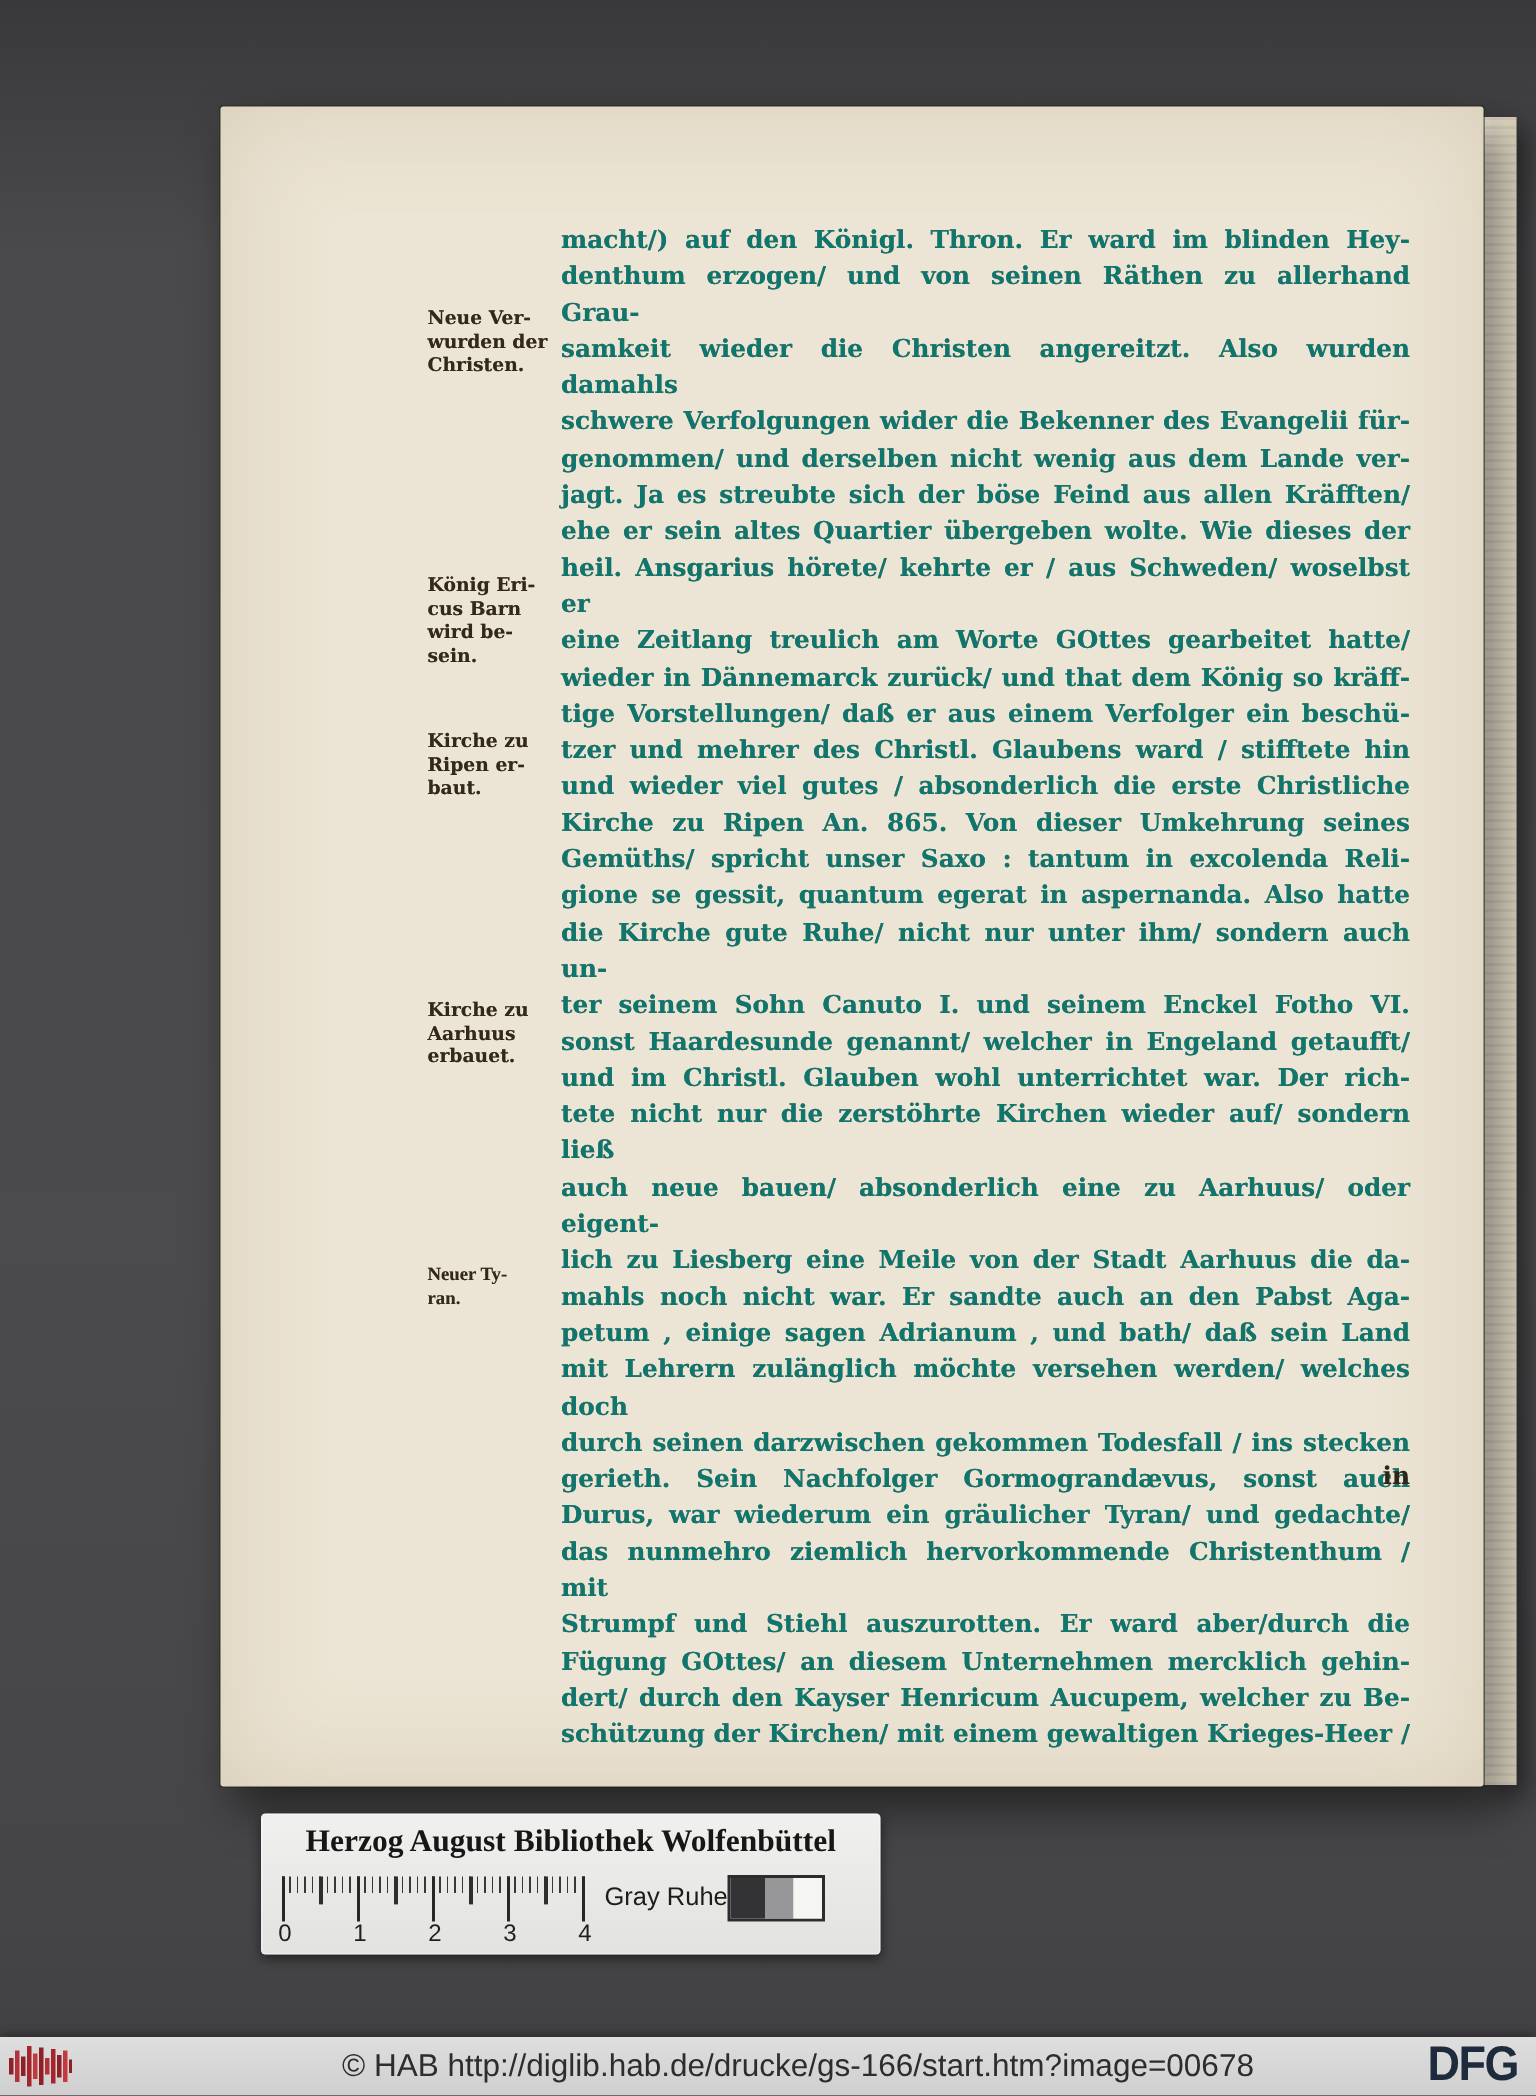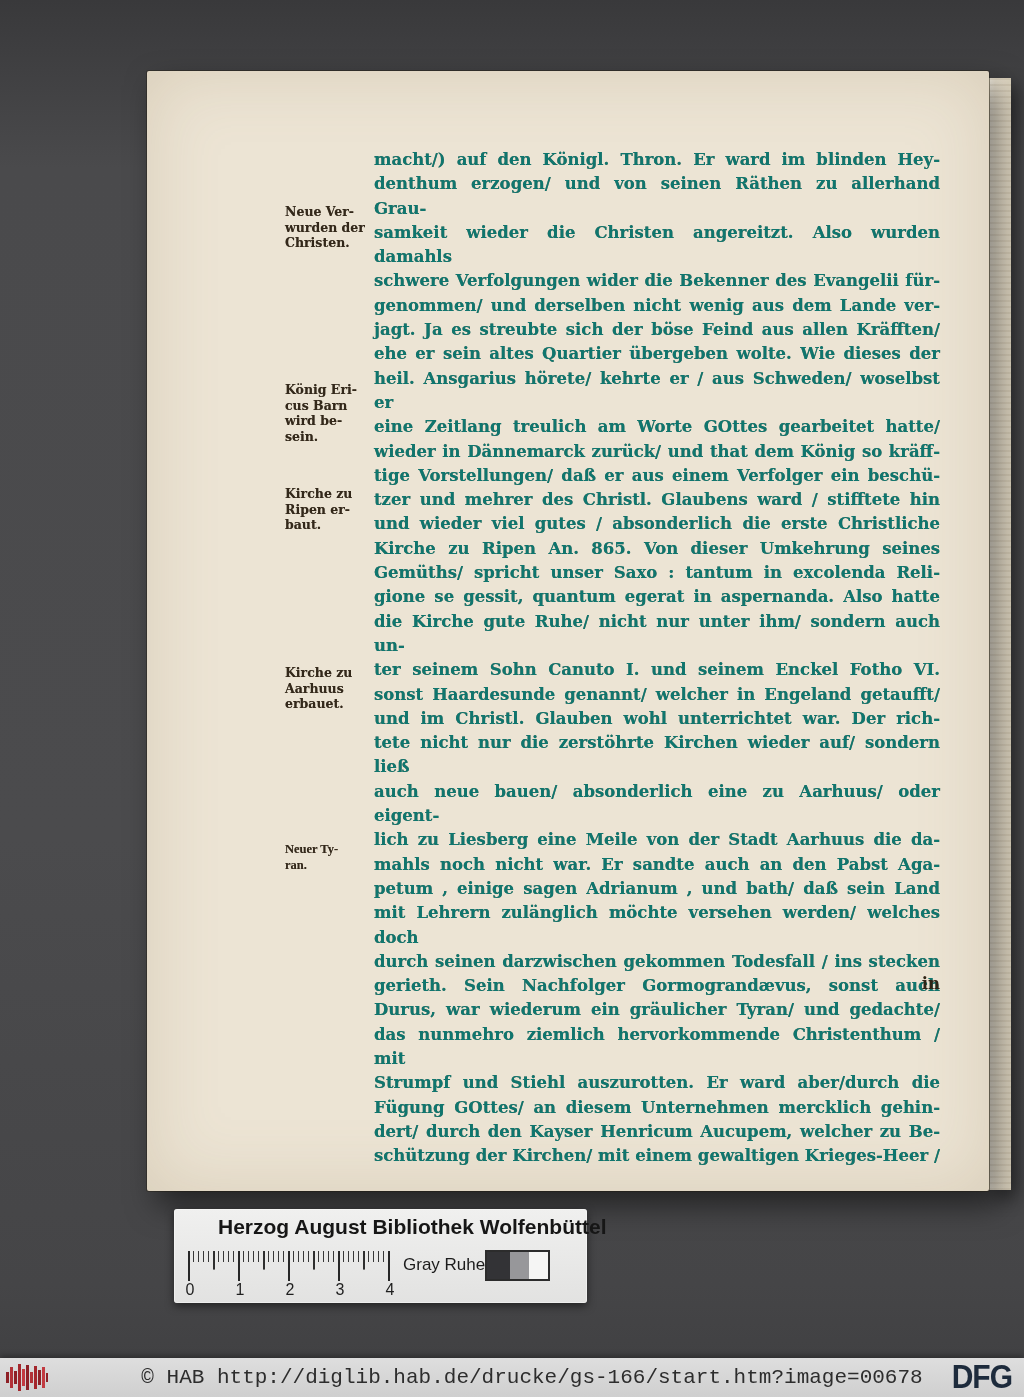--- a/index.html
+++ b/index.html
@@ -25,22 +25,22 @@
   .catchword{position:absolute;left:227px;top:903px;width:566px;text-align:right;
     font-weight:700;font-size:16.5px;color:#2f2416;}
   .margin-note{position:absolute;left:138px;width:86px;
     font-weight:700;font-size:12.5px;line-height:15.5px;color:#33281a;
     white-space:pre-line;text-shadow:0 0 .3px rgba(47,36,22,.5);}
   .mn1{top:133px;} .mn2{top:311px;} .mn3{top:415px;} .mn4{top:594px;} .mn5{top:771px;font-family:Liberation Serif, serif;}
   
   .cal-card{position:absolute;left:174px;top:1209px;width:413px;height:94px;
     background:linear-gradient(180deg,#f0f0ef,#e2e2e1);border-radius:3px;
     box-shadow:0 3px 8px rgba(0,0,0,.5), inset 0 0 0 1px rgba(255,255,255,.4);}
-  .cal-title{position:absolute;left:0;top:6px;width:100%;
-    font-family:Liberation Sans, sans-serif;font-weight:700;font-size:21px;color:#161616;margin-left:44px;}
+  .cal-title{position:absolute;left:0;top:6px;width:100%;text-align:center;
+    font-family:Liberation Serif, serif;font-weight:700;font-size:21px;color:#161616;}
   .ruler-ticks{position:absolute;left:14px;top:42px;width:203px;height:30px;
     background-image:
       repeating-linear-gradient(90deg,#272727 0 2px,rgba(0,0,0,0) 2px 50px),
       repeating-linear-gradient(90deg,#2e2e2e 0 2px,rgba(0,0,0,0) 2px 25px),
       repeating-linear-gradient(90deg,#383838 0 1px,rgba(0,0,0,0) 1px 5px);
     background-size:100% 100%,100% 62%,100% 38%;background-repeat:no-repeat;}
   .ruler-num{position:absolute;top:72px;width:14px;text-align:center;
     font-family:"Liberation Sans","DejaVu Sans",sans-serif;font-size:16px;color:#1f1f1f;}
   .gs-label{position:absolute;left:229px;top:46px;
     font-family:"Liberation Sans","DejaVu Sans",sans-serif;font-size:17px;color:#1c1c1c;}
@@ -48,21 +48,21 @@
     border:2px solid #2c2c2c;display:flex;box-sizing:border-box;background:#f4f4f4;}
   .gs-dark{width:23px;background:#333336;}
   .gs-mid{width:19px;background:#97979a;}
   .gs-white{flex:1;background:#f5f5f4;}
   
   .footer-bar{position:absolute;left:0;top:1358px;width:1024px;height:39px;
     background:linear-gradient(180deg,#dedede,#cfcfcf);
     box-shadow:0 -2px 6px rgba(0,0,0,.35);}
   .copyright{position:absolute;left:0;top:0;width:100%;height:39px;line-height:39px;
     text-align:center;padding-left:40px;box-sizing:border-box;
-    font-family:Liberation Mono, monospace;font-size:21px;color:#2d2d2d;}
+    font-family:Liberation Sans, sans-serif;font-size:21px;color:#2d2d2d;}
   .dfg-logo{position:absolute;right:12px;top:2px;
     font-family:"Liberation Sans","DejaVu Sans",sans-serif;font-weight:700;font-size:30px;
     letter-spacing:-1px;color:#1d2b3c;transform:scaleY(1.08);}
   .red-mark{position:absolute;left:5px;top:4px;}
 </style>
 </head>
 <body>
 
 <div id="stage">
 

